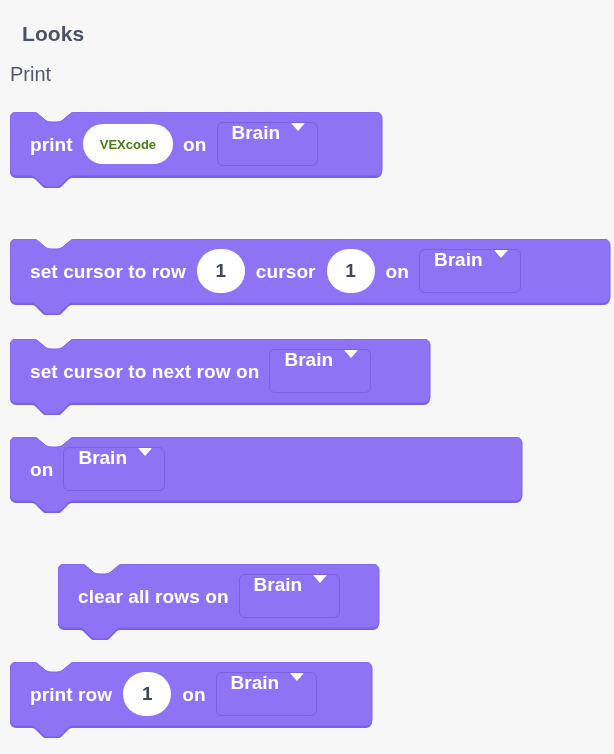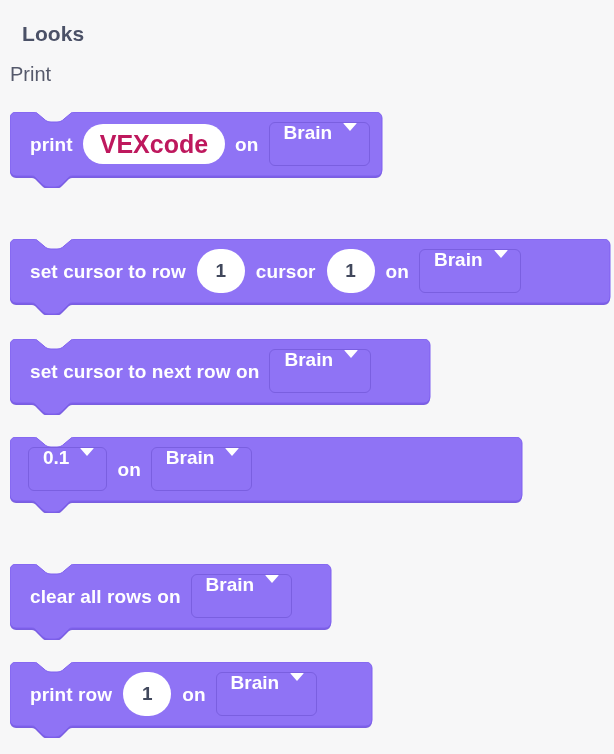--- a/index.html
+++ b/index.html
@@ -79,22 +79,22 @@
     font-size: 19px;
     font-weight: bold;
     letter-spacing: 0.1px;
     line-height: 1;
     padding: 0 6px;
   }
 
   
   .text-input {
     background: #ffffff;
-    color: #be185d;
-    font-size: 25px;
+    color: #4d7c0f;
+    font-size: 13px;
     font-weight: bold;
     border-radius: 999px;
     height: 40px;
     display: inline-flex;
     align-items: center;
     justify-content: center;
     padding: 0 17px;
     margin: 0 4px;
     box-sizing: border-box;
   }
@@ -186,31 +186,27 @@
           <span class="lbl">set cursor to next row on</span>
           <span class="dropdown">
             <span class="dd-text">Brain</span>
             <span class="caret"></span>
           </span>
         </div></div></div>
     <div class="block-wrap" style="top: 437px;"><div class="block" style="width: 512px;"><svg class="block-svg" width="514" height="76">
           <path d="M 6 0 H 24 c 2 0 3 1 4 2 l 6 5 c 2 2 4 3 7 3 h 6 c 3 0 5 -1 7 -3 l 6 -5 c 1 -1 2 -2 4 -2 H 506 a 6 6 0 0 1 6 6 V 58 a 6 6 0 0 1 -6 6 H 62 c -2 0 -3 1 -4 2 l -6 6 c -2 2 -4 3 -7 3 h -6 c -3 0 -5 -1 -7 -3 l -6 -6 c -1 -1 -2 -2 -4 -2 H 6 a 6 6 0 0 1 -6 -6 V 6 a 6 6 0 0 1 6 -6 Z" fill="#7a5fe0" transform="translate(0,2)"></path>
           <path d="M 6 0 H 24 c 2 0 3 1 4 2 l 6 5 c 2 2 4 3 7 3 h 6 c 3 0 5 -1 7 -3 l 6 -5 c 1 -1 2 -2 4 -2 H 506 a 6 6 0 0 1 6 6 V 58 a 6 6 0 0 1 -6 6 H 62 c -2 0 -3 1 -4 2 l -6 6 c -2 2 -4 3 -7 3 h -6 c -3 0 -5 -1 -7 -3 l -6 -6 c -1 -1 -2 -2 -4 -2 H 6 a 6 6 0 0 1 -6 -6 V 6 a 6 6 0 0 1 6 -6 Z" fill="#8f73f5" stroke="#7f61ef" stroke-width="1"></path>
         </svg><div class="block-row">
-          <span class="dropdown">
-            <span class="dd-text">0.1</span>
-            <span class="caret"></span>
-          </span>
-          <span class="lbl">on</span>
-          <span class="dropdown">
-            <span class="dd-text">Brain</span>
-            <span class="caret"></span>
-          </span>
-        </div></div></div>
-    <div class="block-wrap" style="top: 564px;"><div class="block" style="width: 279px;"><svg class="block-svg" width="323" height="76">
+          <span class="lbl">on</span>
+          <span class="dropdown">
+            <span class="dd-text">Brain</span>
+            <span class="caret"></span>
+          </span>
+        </div></div></div>
+    <div class="block-wrap" style="top: 564px;"><div class="block" style="width: 279px; margin-left: 48px;"><svg class="block-svg" width="323" height="76">
           <path d="M 6 0 H 24 c 2 0 3 1 4 2 l 6 5 c 2 2 4 3 7 3 h 6 c 3 0 5 -1 7 -3 l 6 -5 c 1 -1 2 -2 4 -2 H 315 a 6 6 0 0 1 6 6 V 58 a 6 6 0 0 1 -6 6 H 62 c -2 0 -3 1 -4 2 l -6 6 c -2 2 -4 3 -7 3 h -6 c -3 0 -5 -1 -7 -3 l -6 -6 c -1 -1 -2 -2 -4 -2 H 6 a 6 6 0 0 1 -6 -6 V 6 a 6 6 0 0 1 6 -6 Z" fill="#7a5fe0" transform="translate(0,2)"></path>
           <path d="M 6 0 H 24 c 2 0 3 1 4 2 l 6 5 c 2 2 4 3 7 3 h 6 c 3 0 5 -1 7 -3 l 6 -5 c 1 -1 2 -2 4 -2 H 315 a 6 6 0 0 1 6 6 V 58 a 6 6 0 0 1 -6 6 H 62 c -2 0 -3 1 -4 2 l -6 6 c -2 2 -4 3 -7 3 h -6 c -3 0 -5 -1 -7 -3 l -6 -6 c -1 -1 -2 -2 -4 -2 H 6 a 6 6 0 0 1 -6 -6 V 6 a 6 6 0 0 1 6 -6 Z" fill="#8f73f5" stroke="#7f61ef" stroke-width="1"></path>
         </svg><div class="block-row">
           <span class="lbl">clear all rows on</span>
           <span class="dropdown">
             <span class="dd-text">Brain</span>
             <span class="caret"></span>
           </span>
         </div></div></div>
     <div class="block-wrap" style="top: 662px;"><div class="block" style="width: 362px;"><svg class="block-svg" width="364" height="76">

